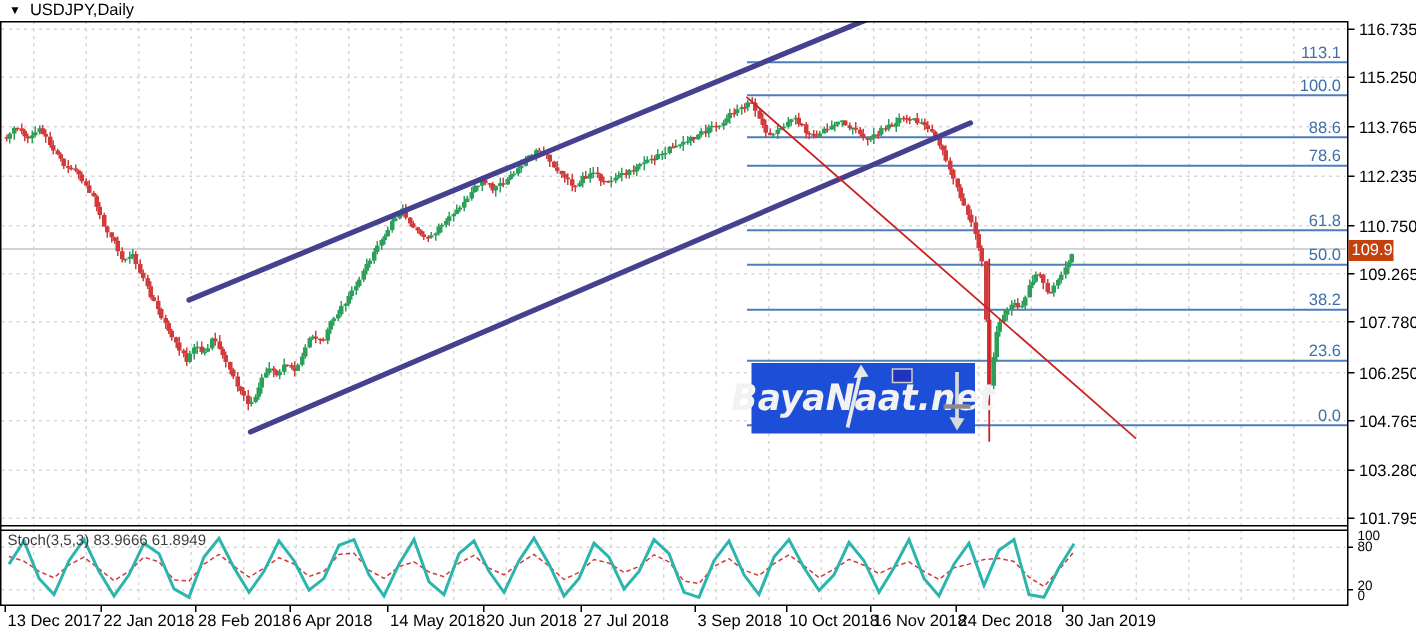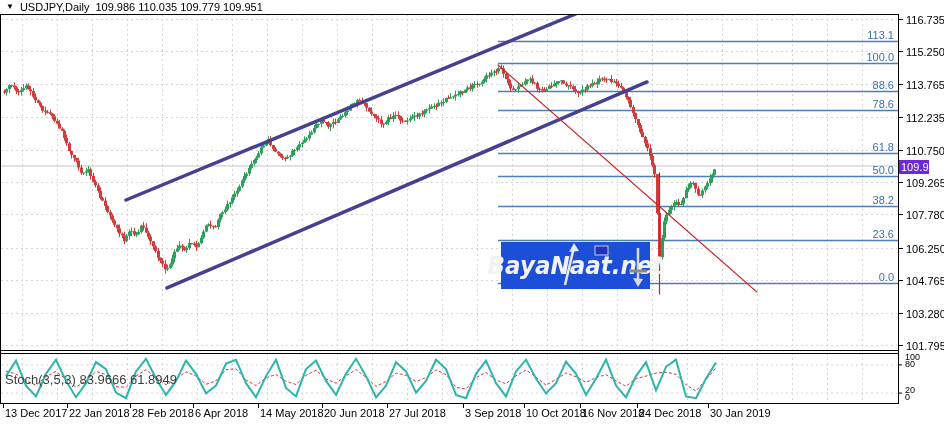--- a/index.html
+++ b/index.html
@@ -1,28 +1,28 @@
 <!DOCTYPE html>
 <html><head>
 <meta charset="utf-8">
 <style>
   html,body{margin:0;padding:0;background:#ffffff;font-family:"Liberation Sans",sans-serif;}
   #app{position:relative;width:944px;height:427px;background:#fff;overflow:hidden;}
   #chart-svg{position:absolute;left:0;top:0;}
   #title-bar{position:absolute;left:6px;top:1px;height:12px;display:flex;align-items:center;gap:6px;
              font-size:11px;color:#000;white-space:nowrap;}
   #title-bar .tri{font-size:8px;line-height:10px;color:#000;}
-  #price-badge{position:absolute;left:899px;top:160px;width:30px;height:14px;background:#6d28d9;color:#fff;
+  #price-badge{position:absolute;left:899px;top:160px;width:30px;height:14px;background:#c2410c;color:#fff;
                font-size:11px;display:flex;align-items:center;justify-content:flex-start;padding-left:2px;box-sizing:border-box;}
   #watermark{position:absolute;left:501px;top:242px;width:149px;height:47px;background:#1d4ed8;
              display:flex;align-items:center;justify-content:center;}
   #watermark .wm-text{color:#f2f2f2;font-style:italic;font-weight:bold;font-size:23px;
                       font-family:"DejaVu Sans",sans-serif;letter-spacing:0px;transform:scaleY(1.05);}
   #watermark svg{position:absolute;left:0;top:0;}
-  #stoch-label{position:absolute;left:5px;top:372px;font-size:13px;color:#3e3e3e;white-space:nowrap;}
+  #stoch-label{position:absolute;left:5px;top:355px;font-size:10px;color:#3e3e3e;white-space:nowrap;}
 </style>
 </head>
 <body>
 
 <div id="app">
   <svg id="chart-svg" width="944" height="427">
       <defs>
         <clipPath id="mainClip">
           <rect x="1" y="14.5" width="896" height="335"></rect>
         </clipPath>
@@ -781,21 +781,20 @@
       <text x="582" y="417" font-size="11" font-family="&quot;Liberation Sans&quot;,sans-serif" fill="#000000">16 Nov 2018</text>
       <line x1="637.5" y1="404" x2="637.5" y2="408" stroke="#000000" stroke-width="1"></line>
       <text x="639" y="417" font-size="11" font-family="&quot;Liberation Sans&quot;,sans-serif" fill="#000000">24 Dec 2018</text>
       <line x1="708.5" y1="404" x2="708.5" y2="408" stroke="#000000" stroke-width="1"></line>
       <text x="710" y="417" font-size="11" font-family="&quot;Liberation Sans&quot;,sans-serif" fill="#000000">30 Jan 2019</text>
     </svg>
 
   <div id="title-bar">
     <span class="tri">▼</span>
     <span>USDJPY,Daily</span>
-    <span>109.986 110.035 109.779 109.951</span>
   </div>
 
   <div id="price-badge">
     <span>109.951</span>
   </div>
 
   <div id="watermark">
     <span class="wm-text">BayaNaat.net</span>
     <svg width="149" height="47">
       <line x1="64" y1="43" x2="73" y2="5" stroke="#e8e8e8" stroke-width="2.5"></line>

